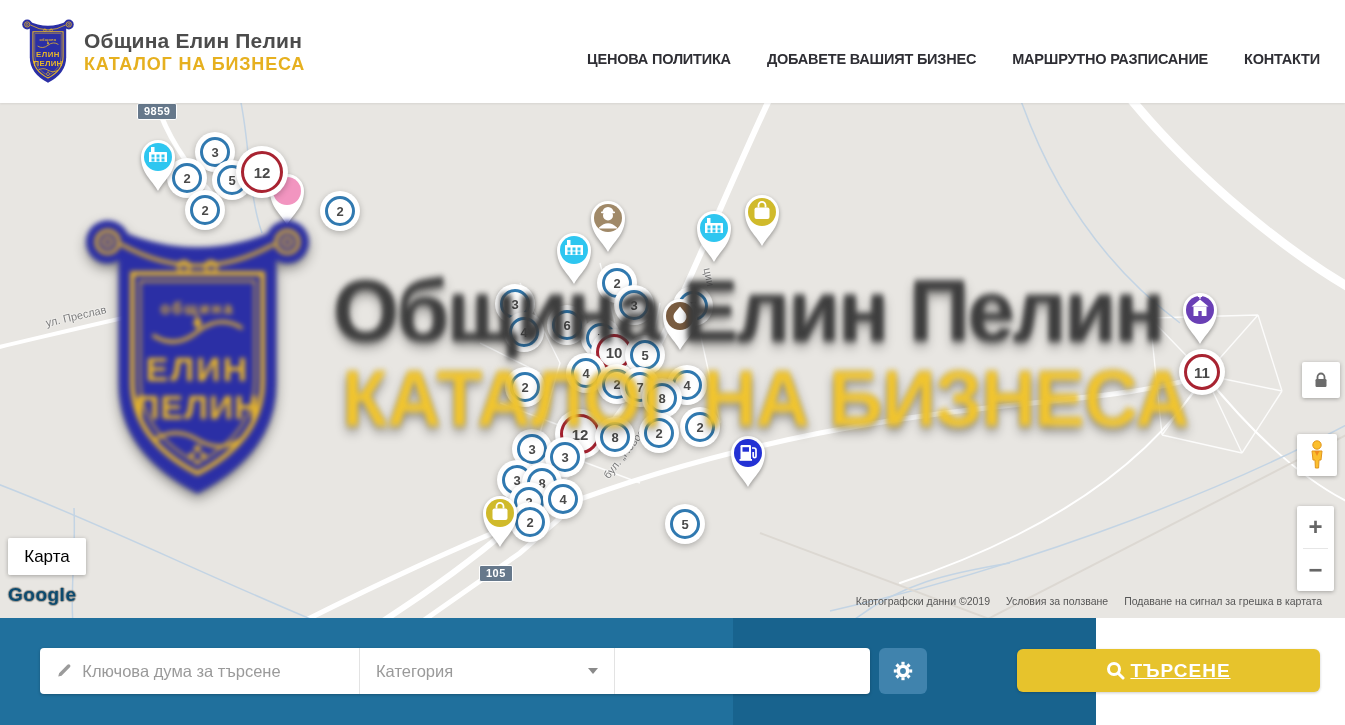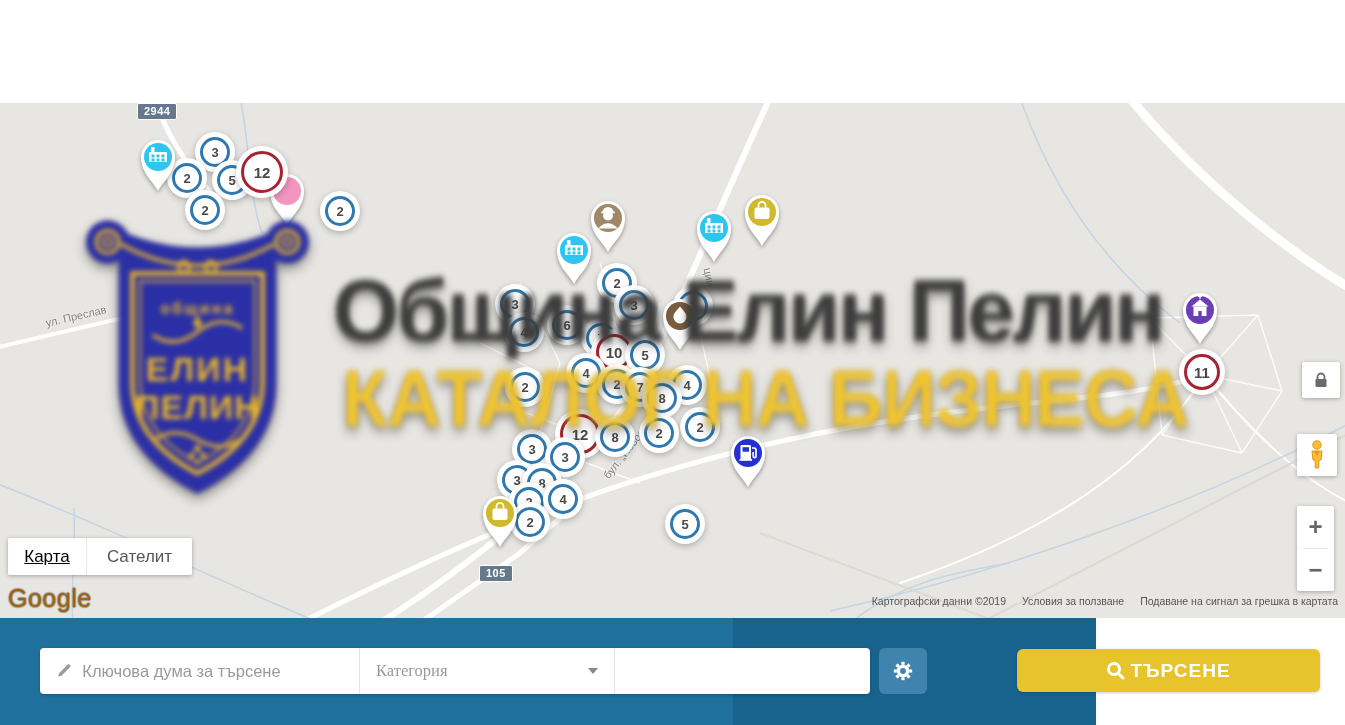--- a/index.html
+++ b/index.html
@@ -30,49 +30,49 @@
   
   #wm-crest { position:absolute; left:85px; top:112px; width:225px; height:292px; z-index:6; filter:blur(2.5px) drop-shadow(0 5px 6px rgba(0,0,0,.45)); pointer-events:none; }
   #wm-title { position:absolute; left:333px; top:157px; z-index:6; font-size:88px; font-weight:bold; color:#3d3d3d; letter-spacing:-2px; white-space:nowrap;
               transform:scaleX(.96); transform-origin:left top; filter:blur(3px) drop-shadow(0 5px 5px rgba(0,0,0,.4)); pointer-events:none; }
   #wm-sub { position:absolute; left:342px; top:250px; z-index:6; font-size:80px; font-weight:bold; color:#f0c42e; letter-spacing:-1px; white-space:nowrap;
               transform:scaleX(.94); transform-origin:left top; filter:blur(3px) drop-shadow(0 5px 5px rgba(0,0,0,.45)); pointer-events:none; }
 
   
   #maptype { position:absolute; left:8px; top:435px; z-index:8; display:flex; box-shadow:0 1px 4px rgba(0,0,0,.3); border-radius:2px; overflow:hidden; }
   #maptype .mt { background:#fff; height:37px; display:flex; align-items:center; justify-content:center; font-size:17px; cursor:pointer; }
-  #btn-karta { width:78px; color:#000; font-weight:500;text-decoration:underline; }
+  #btn-karta { width:78px; color:#000; font-weight:500; }
   #btn-satelit { width:106px; color:#565656; border-left:1px solid #e6e6e6; }
-  #google-logo { position:absolute; left:8px; top:481px; z-index:8; font-size:25px; font-weight:normal; color:#a16207; letter-spacing:.5px;
+  #google-logo { position:absolute; left:8px; top:481px; z-index:8; font-size:19px; font-weight:bold; color:#0c4a6e; letter-spacing:.5px;
                  text-shadow:0 0 1px #9e9b96,0 1px 1px #9e9b96,1px 0 1px #9e9b96,-1px 0 1px #9e9b96,0 -1px 1px #9e9b96; }
-  #attribution { position:absolute; right:7px; top:492px; z-index:8; display:flex; gap:16px; font-size:10.5px; color:#565656; }
+  #attribution { position:absolute; right:23px; top:492px; z-index:8; display:flex; gap:16px; font-size:10.5px; color:#565656; }
   #attribution span { white-space:nowrap; }
   .ctl { position:absolute; z-index:8; background:#fff; box-shadow:0 1px 4px rgba(0,0,0,.3); border-radius:2px; display:flex; align-items:center; justify-content:center; cursor:pointer; }
   #lock-btn { left:1302px; top:259px; width:38px; height:36px; }
   #pegman-btn { left:1297px; top:331px; width:40px; height:42px; }
   #zoomctl { position:absolute; left:1297px; top:403px; width:37px; height:85px; z-index:8; background:#fff; box-shadow:0 1px 4px rgba(0,0,0,.3); border-radius:2px;
              display:flex; flex-direction:column; }
   #zoomctl .zb { flex:1; display:flex; align-items:center; justify-content:center; font-size:24px; font-weight:bold; color:#666; cursor:pointer; }
   #zoomctl .sep { height:1px; background:#e6e6e6; margin:0 6px; }
 
   
   #searchbar { position:absolute; top:618px; left:0; width:1096px; height:107px; background:#20709d; z-index:20;padding-left:32px; }
   #searchbar-right { position:absolute; right:0; top:0; width:363px; height:107px; background:#18638e; }
   #filterbar { position:absolute; left:40px; top:30px; width:830px; height:46px; background:#fff; border-radius:4px; display:flex; box-shadow:0 1px 3px rgba(0,0,0,.25); }
   .fld { display:flex; align-items:center; padding:0 16px; color:#9a9a9a; font-size:16.5px; }
   #kw-field { width:320px; border-right:1px solid #e3e3e3; gap:10px; }
   #kw-field input { border:0; outline:none; width:100%; font-size:16.5px; font-family:"Liberation Sans",sans-serif; color:#555; background:transparent; }
   #kw-field input::placeholder { color:#9a9a9a; }
-  .dd { justify-content:space-between; cursor:pointer;font-family:Liberation Serif, serif; }
+  .dd { justify-content:space-between; cursor:pointer; }
   #cat-field { width:255px; border-right:1px solid #e3e3e3; }
   #loc-field { width:255px; }
   .dd-arrow { width:0; height:0; border-left:5px solid transparent; border-right:5px solid transparent; border-top:6px solid #8a8a8a; }
   #gear-btn { position:absolute; left:879px; top:30px; width:48px; height:46px; background:#4083ad; border-radius:6px; border:0; display:flex; align-items:center; justify-content:center; cursor:pointer; }
   #search-btn { position:absolute; left:1017px; top:31px; width:303px; height:43px; background:#e7c32c; border:0; border-radius:6px; display:flex; align-items:center; justify-content:center;
-                gap:5px; color:#fff; font-size:19px; font-weight:bold; letter-spacing:1px; font-family:"Liberation Sans",sans-serif; cursor:pointer; box-shadow:0 1px 3px rgba(0,0,0,.2); }
+                gap:5px; color:#fff; font-size:19px; font-weight:bold; letter-spacing:1px; font-family:"Liberation Sans",sans-serif; cursor:pointer; box-shadow:0 1px 3px rgba(0,0,0,.2);text-decoration:underline; }
 </style>
 </head>
 <body>
 
 <svg width="0" height="0" style="position:absolute">
   <symbol id="crest" viewBox="0 0 200 260">
     <circle cx="20" cy="24" r="19" fill="#2b2fa5"></circle>
     <circle cx="180" cy="24" r="19" fill="#2b2fa5"></circle>
     <path d="M14,30 Q100,74 186,30 Q192,12 178,10 Q100,48 22,10 Q8,12 14,30 Z" fill="#2b2fa5"></path>
     <path d="M30,36 L170,36 L170,150 Q170,212 100,248 Q30,212 30,150 Z" fill="#2b2fa5"></path>
@@ -93,20 +93,37 @@
     <path d="M62,200 Q80,188 100,200 Q120,212 138,200" stroke="#e8b62a" stroke-width="3" fill="none"></path>
     <circle cx="100" cy="208" r="3" fill="#e8b62a"></circle>
     <circle cx="95" cy="214" r="2.6" fill="#e8b62a"></circle>
     <circle cx="105" cy="214" r="2.6" fill="#e8b62a"></circle>
     <circle cx="100" cy="220" r="2.4" fill="#e8b62a"></circle>
   </symbol>
 </svg>
 
 <div id="stage">
 
+  <div id="header">
+    <div id="logo">
+      <svg id="logo-crest" viewBox="0 0 200 260">
+          <use href="#crest"></use>
+        </svg>
+      <div id="logo-text">
+        <div class="l1">Община Елин Пелин</div>
+        <div class="l2">КАТАЛОГ НА БИЗНЕСА</div>
+      </div>
+    </div>
+    <div id="nav">
+      <a href="#">ЦЕНОВА ПОЛИТИКА</a>
+      <a href="#">ДОБАВЕТЕ ВАШИЯТ БИЗНЕС</a>
+      <a href="#">МАРШРУТНО РАЗПИСАНИЕ</a>
+      <a href="#">КОНТАКТИ</a>
+    </div>
+  </div>
 
   <div id="map">
     <svg id="roads" width="1345" height="515">
       <g stroke="#ffffff" fill="none" stroke-linecap="round">
         <path d="M155,-5 C165,30 185,60 215,95" stroke-width="5"></path>
         <path d="M-5,245 C80,225 160,205 250,188" stroke-width="4"></path>
         <path d="M770,-5 C730,80 690,180 650,260 C610,340 520,430 380,520" stroke-width="6"></path>
         <path d="M300,520 C480,430 620,370 820,330 C1000,295 1120,300 1205,272" stroke-width="5"></path>
         <path d="M1130,-5 C1200,80 1290,150 1350,185" stroke-width="9"></path>
         <path d="M420,520 L520,450 L560,415" stroke-width="5"></path>
@@ -130,21 +147,21 @@
         <path d="M760,430 L1000,520"></path>
       </g>
     </svg>
 
     <div id="labels-layer">
         <span class="street-label" style="left: 45px; top: 207px; transform: rotate(-13deg);">ул. Преслав</span>
         <span class="street-label" style="left: 592px; top: 340px; transform: rotate(-52deg);">бул. „Новосел</span>
         <span class="street-label" style="left: 700px; top: 168px; transform: rotate(78deg);">ции</span>
       </div>
     <div id="badges-layer">
-        <span class="road-badge" style="left: 137px; top: 0px;">2944</span>
+        <span class="road-badge" style="left: 137px; top: 0px;">9859</span>
         <span class="road-badge" style="left: 479px; top: 462px; text-align: right;">105</span>
       </div>
     <div id="markers-layer">
         <div class="pin" style="left: 136px; top: 32px; width: 44px; height: 58px;"><svg width="44" height="58" viewBox="0 0 44 58">
       <path d="M22,56 C16,45 5,38 5,22 A17,17 0 0 1 39,22 C39,38 28,45 22,56 Z" fill="#fff"></path>
       <circle cx="22" cy="22" r="14" fill="#2ec6f0"></circle>
             <g fill="#fff">
               <rect x="13" y="17" width="18" height="10" rx="0.6"></rect>
               <rect x="15" y="12" width="3.5" height="5"></rect>
             </g>
@@ -278,21 +295,20 @@
       </div>
 
     <svg id="wm-crest" viewBox="0 0 200 260">
         <use href="#crest"></use>
       </svg>
     <div id="wm-title">Община Елин Пелин</div>
     <div id="wm-sub">КАТАЛОГ НА БИЗНЕСА</div>
 
     <div id="maptype">
       <div class="mt" id="btn-karta">Карта</div>
-      <div class="mt" id="btn-satelit">Сателит</div>
     </div>
     <div id="google-logo">Google</div>
     <div id="attribution">
       <span>Картографски данни ©2019</span>
       <span>Условия за ползване</span>
       <span>Подаване на сигнал за грешка в картата</span>
     </div>
     <div class="ctl" id="lock-btn">
       <svg width="14" height="16" viewBox="0 0 14 16">
         <path d="M3.5,7 V5 a3.5,3.5 0 0 1 7,0 V7" fill="none" stroke="#6b6b6b" stroke-width="1.8"></path>

